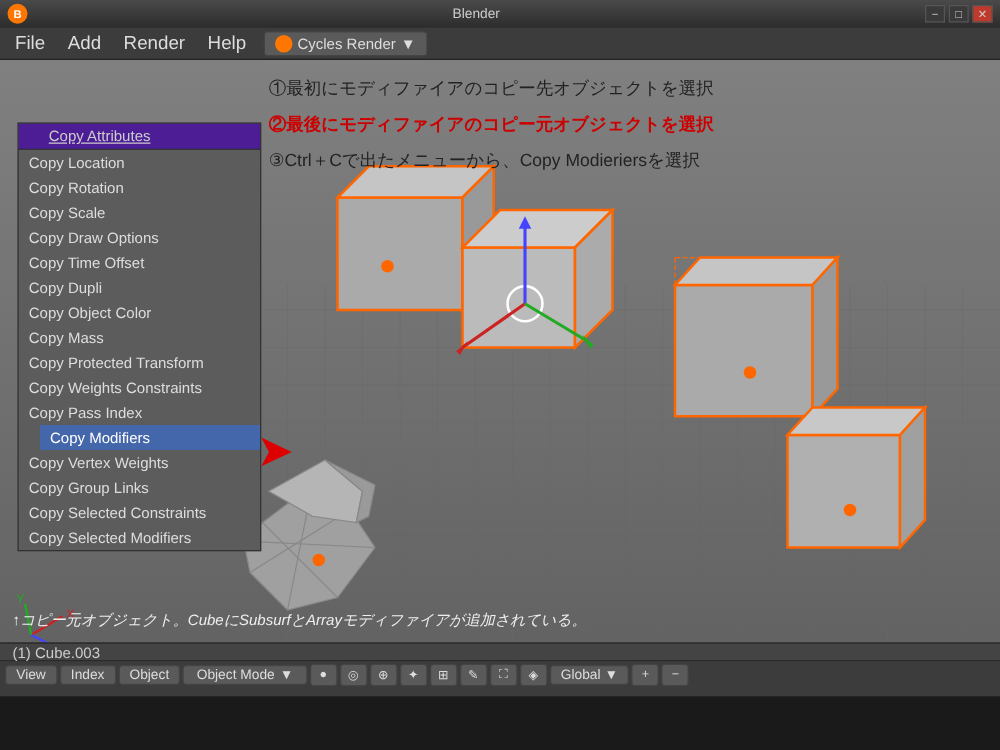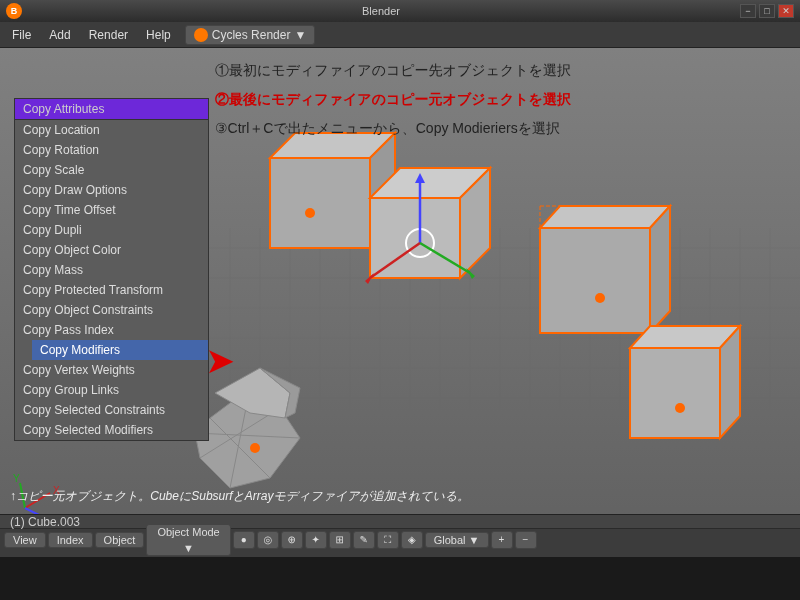--- a/index.html
+++ b/index.html
@@ -64,21 +64,21 @@
       background: #3c3c3c;
       display: flex;
       align-items: center;
       padding: 0 4px;
       gap: 2px;
       border-bottom: 1px solid #222;
     }
     #menu-bar .menu-item {
       padding: 2px 8px;
       color: #ddd;
-      font-size: 12px;
+      font-size: 15px;
       cursor: pointer;
       height: 100%;
       display: flex;
       align-items: center;
     }
     #menu-bar .back-btn {
       background: #5a5a5a;
       border: 1px solid #444;
       border-radius: 3px;
       padding: 2px 8px;
@@ -161,25 +161,26 @@
     #dropdown-menu {
       position: absolute;
       top: 50px;
       left: 14px;
       width: 195px;
       background: #5c5c5c;
       border: 1px solid #333;
       z-index: 100;
     }
     #dropdown-menu .menu-header {
-      background: #6d28d9;
+      background: #4c1d95;
       color: #ccc;
-      padding: 3px 8px;
+      padding: 3px 24px;
       font-size: 12px;
       border-bottom: 1px solid #333;
+      text-decoration: underline;
     }
     #dropdown-menu .menu-entry {
       padding: 3px 8px;
       color: #ddd;
       font-size: 12px;
       cursor: pointer;
       display: flex;
       align-items: center;
     }
     #dropdown-menu .menu-entry.selected {
@@ -241,21 +242,20 @@
       background: #5a5a5a;
       border: 1px solid #444;
       border-radius: 3px;
       padding: 1px 10px;
       color: #ddd;
       font-size: 11px;
       cursor: pointer;
       display: flex;
       align-items: center;
       gap: 4px;
-      flex-direction: column;
     }
     #status-bar .icon-btn {
       background: #5a5a5a;
       border: 1px solid #444;
       border-radius: 3px;
       width: 22px;
       height: 18px;
       display: flex;
       align-items: center;
       justify-content: center;
@@ -434,21 +434,21 @@
     <div id="menu-items-container">
         <div class="menu-entry">Copy Location</div>
         <div class="menu-entry">Copy Rotation</div>
         <div class="menu-entry">Copy Scale</div>
         <div class="menu-entry">Copy Draw Options</div>
         <div class="menu-entry">Copy Time Offset</div>
         <div class="menu-entry">Copy Dupli</div>
         <div class="menu-entry">Copy Object Color</div>
         <div class="menu-entry">Copy Mass</div>
         <div class="menu-entry">Copy Protected Transform</div>
-        <div class="menu-entry">Copy Object Constraints</div>
+        <div class="menu-entry">Copy Weights Constraints</div>
         <div class="menu-entry">Copy Pass Index</div>
         <div class="menu-entry selected">Copy Modifiers</div>
         <div class="menu-entry">Copy Vertex Weights</div>
         <div class="menu-entry">Copy Group Links</div>
         <div class="menu-entry">Copy Selected Constraints</div>
         <div class="menu-entry">Copy Selected Modifiers</div>
       </div>
   </div>
 
   <div id="red-arrow">➤</div>

